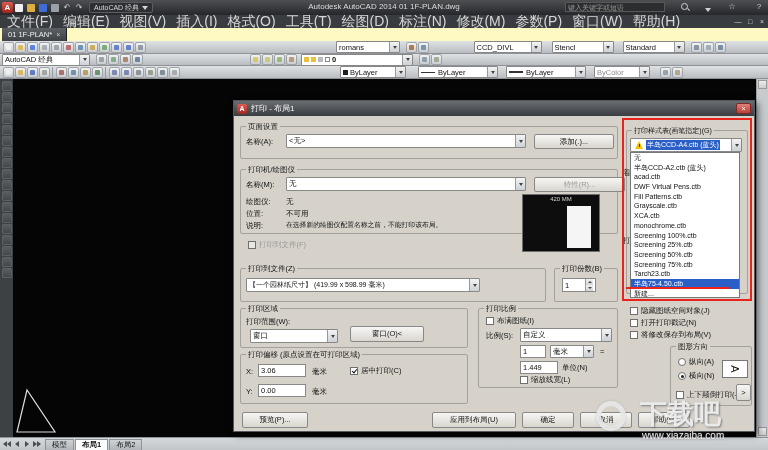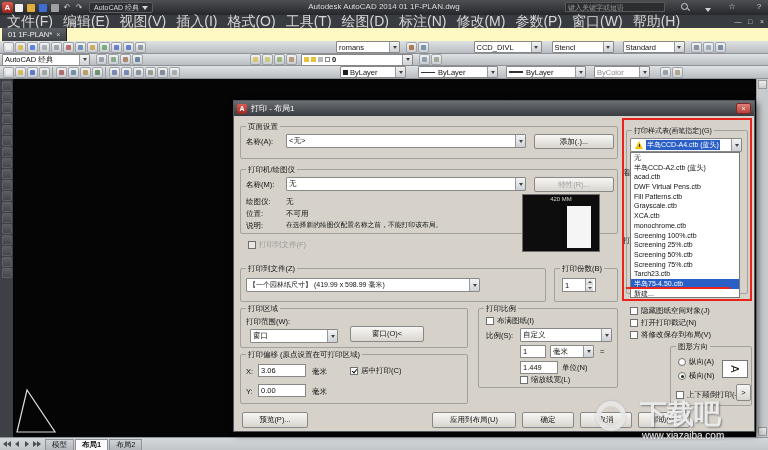--- a/index.html
+++ b/index.html
@@ -317,21 +317,21 @@
       <div class="btn" style="left:300px;top:18px;width:80px;height:15px">添加(.)...</div>
 
       <div class="grp" style="left:6px;top:53px;width:378px;height:65px">
         <i class="lg">打印机/绘图仪</i>
       </div>
       <span class="lbl" style="left:12px;top:64px">名称(M):</span>
       <div class="cmb abs" style="left:52px;top:61px;width:240px">
         <span class="t">无</span>
         <span class="a"></span>
       </div>
-      <div class="btn dis" style="left:300px;top:61px;width:80px;height:15px">特性(R)...</div>
+      <div class="btn dis" style="left:300px;top:61px;width:91px;height:15px">特性(R)...</div>
       <span class="lbl" style="left:12px;top:81px">绘图仪:</span>
       <span class="val" style="left:52px;top:81px">无</span>
       <span class="lbl" style="left:12px;top:93px">位置:</span>
       <span class="val" style="left:52px;top:93px">不可用</span>
       <span class="lbl" style="left:12px;top:105px">说明:</span>
       <span class="val" style="left:52px;top:105px;width:226px;white-space:normal;font-size:6.8px;line-height:8px">在选择新的绘图仪配置名称之前，不能打印该布局。</span>
       <label class="chk dis abs" style="left:14px;top:124px">
         <i class="bx"></i>
           <span>打印到文件(F)</span>
       </label>

